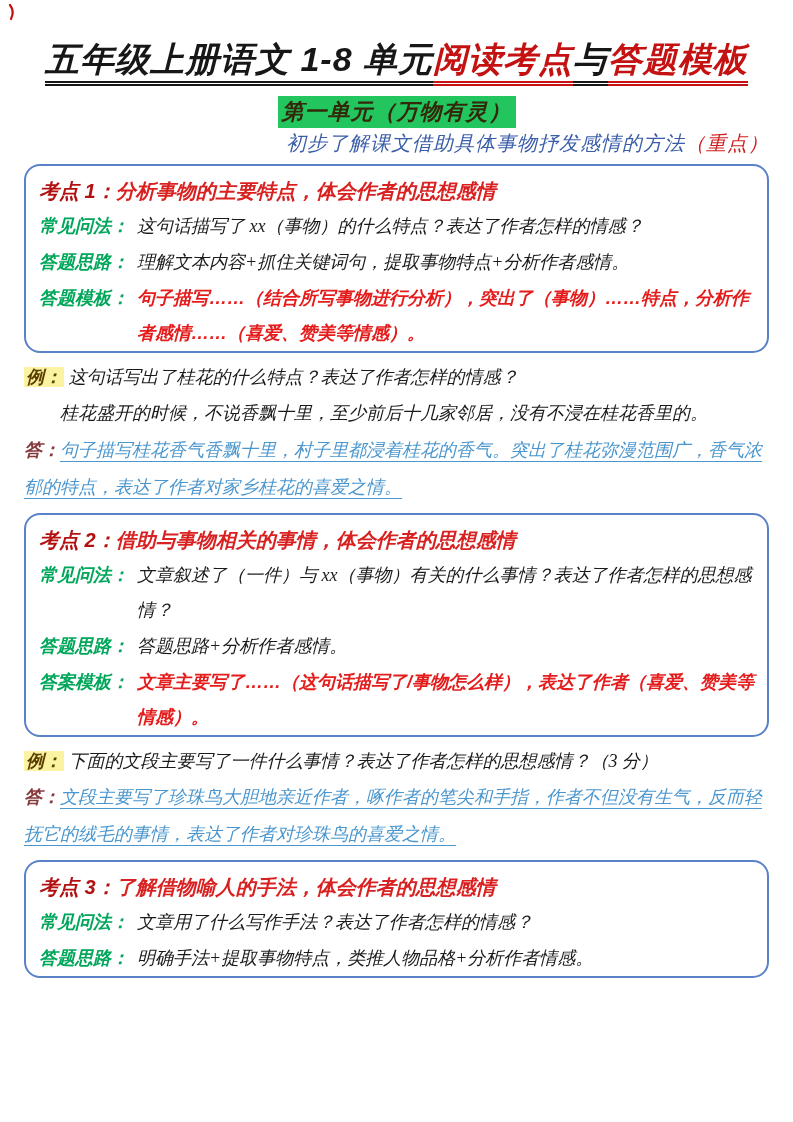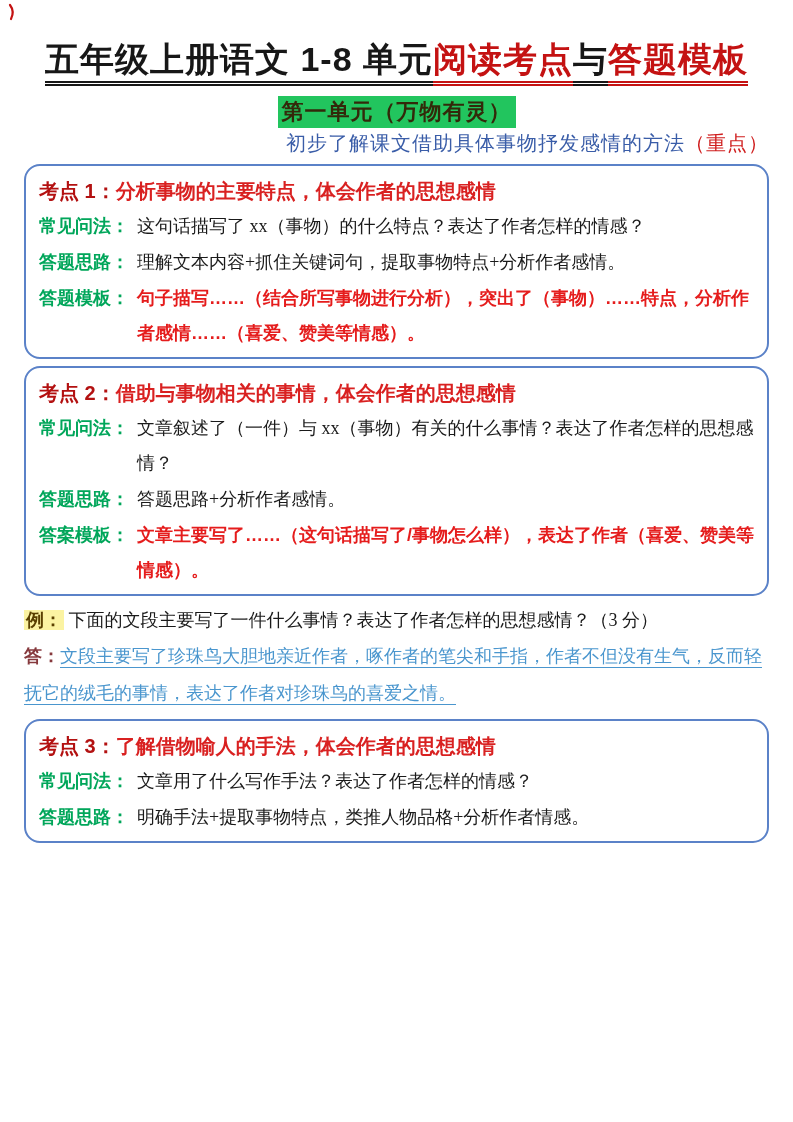--- a/index.html
+++ b/index.html
@@ -10,20 +10,21 @@
   .page {
     position: relative;
     width: 793px;
     height: 1106px;
     background: #ffffff;
     font-family: "Liberation Serif", serif;
     color: #1a1a1a;
     box-sizing: border-box;
     padding: 38px 24px 0 24px;
     overflow: hidden;
+    font-style: italic;
   }
   .pen-mark {
     position: absolute;
     left: 6px;
     top: 3px;
     width: 14px;
     height: 18px;
   }
 
   
@@ -65,21 +66,21 @@
     font-size: 20px;
     color: #3a5da8;
     letter-spacing: 1px;
   }
   .subtitle .emph { color: #d02020; }
 
   
   .kd-box {
     border: 2px solid #5b82c8;
     border-radius: 16px;
-    padding: 8px 13px 6px 13px;
+    padding: 8px 13px 0 13px;
     margin-top: 7px;
     background: #ffffff;
   }
   .kd-heading {
     font-size: 20px;
     font-weight: bold;
     line-height: 1.7;
     font-family: "Liberation Sans", sans-serif;
   }
   .kd-label { color: #b31111; }
@@ -176,20 +177,32 @@
     <div class="qa-row">
       <div class="row-label">答题思路：</div>
       <div class="row-text">理解文本内容+抓住关键词句，提取事物特点+分析作者感情。</div>
     </div>
     <div class="qa-row">
       <div class="row-label">答题模板：</div>
       <div class="row-text template">句子描写……（结合所写事物进行分析），突出了（事物）……特点，分析作者感情……（喜爱、赞美等情感）。</div>
     </div>
   </div>
 
+  <div class="example">
+    <p class="ex-question">
+      <span class="ex-label">例：</span>
+      <span>这句话写出了桂花的什么特点？表达了作者怎样的情感？</span>
+    </p>
+    <p class="passage">
+      <span>桂花盛开的时候，不说香飘十里，至少前后十几家邻居，没有不浸在桂花香里的。</span>
+    </p>
+    <p class="answer-line">
+      <span class="ans-label">答：</span><span class="ans-text">句子描写桂花香气香飘十里，村子里都浸着桂花的香气。突出了桂花弥漫范围广，香气浓郁的特点，表达了作者对家乡桂花的喜爱之情。</span>
+    </p>
+  </div>
 
   <div class="kd-box">
     <div class="kd-heading">
       <span class="kd-label">考点 2：</span><span class="kd-text">借助与事物相关的事情，体会作者的思想感情</span>
     </div>
     <div class="qa-row">
       <div class="row-label">常见问法：</div>
       <div class="row-text">文章叙述了（一件）与 xx（事物）有关的什么事情？表达了作者怎样的思想感情？</div>
     </div>
     <div class="qa-row">

